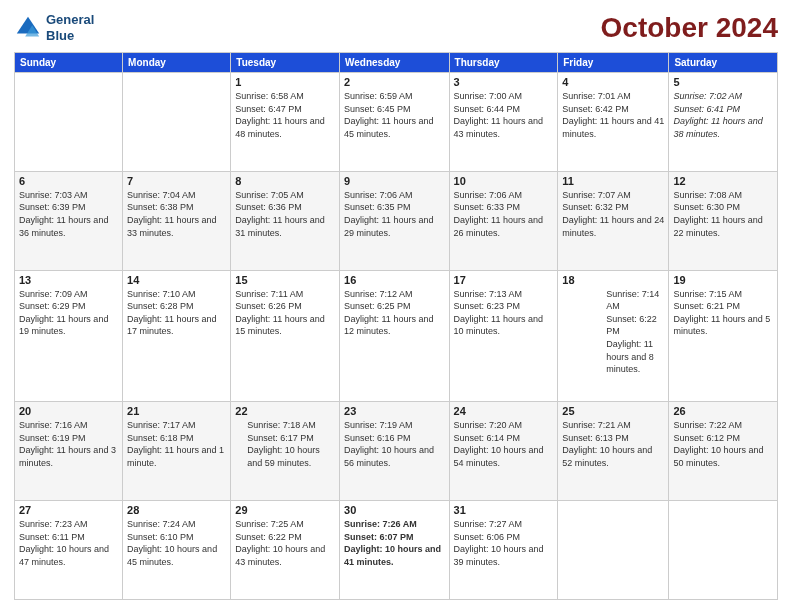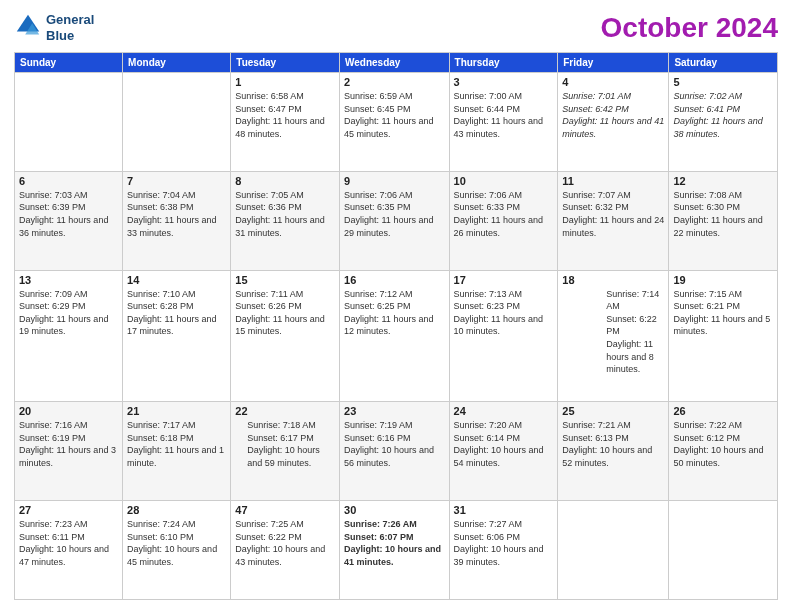--- a/index.html
+++ b/index.html
@@ -18,39 +18,40 @@
       flex-direction: column;
     }
     .header {
       display: flex;
       justify-content: space-between;
       align-items: flex-start;
       margin-bottom: 8px;
     }
     .logo {
       display: flex;
+      align-items: center;
       gap: 4px;
     }
     .logo-text {
       font-size: 13px;
       font-weight: bold;
       color: #1a4a7a;
       line-height: 1.2;
     }
     .logo-icon {
       width: 28px;
       height: 28px;
     }
     .title-block {
       text-align: right;
     }
     .month-title {
       font-size: 28px;
       font-weight: bold;
-      color: #a21caf;
+      color: #7f1d1d;
     }
     .location {
       font-size: 13px;
       color: #444;
     }
     .calendar {
       flex: 1;
       border-collapse: collapse;
       width: 100%;
       font-size: 9.5px;
@@ -137,21 +138,21 @@
 Daylight: 11 hours and 45 minutes.</div>
           </td>
           <td>
             <div class="day-num">3</div>
             <div class="day-info" style="white-space: pre-line;">Sunrise: 7:00 AM
 Sunset: 6:44 PM
 Daylight: 11 hours and 43 minutes.</div>
           </td>
           <td>
             <div class="day-num">4</div>
-            <div class="day-info" style="white-space: pre-line; font-style: italic;">Sunrise: 7:01 AM
+            <div class="day-info" style="white-space: pre-line;">Sunrise: 7:01 AM
 Sunset: 6:42 PM
 Daylight: 11 hours and 41 minutes.</div>
           </td>
           <td>
             <div class="day-num">5</div>
             <div class="day-info" style="white-space: pre-line; font-style: italic;">Sunrise: 7:02 AM
 Sunset: 6:41 PM
 Daylight: 11 hours and 38 minutes.</div>
           </td>
         </tr>
@@ -294,21 +295,21 @@
 Sunset: 6:11 PM
 Daylight: 10 hours and 47 minutes.</div>
           </td>
           <td>
             <div class="day-num">28</div>
             <div class="day-info" style="white-space: pre-line;">Sunrise: 7:24 AM
 Sunset: 6:10 PM
 Daylight: 10 hours and 45 minutes.</div>
           </td>
           <td>
-            <div class="day-num">47</div>
+            <div class="day-num">29</div>
             <div class="day-info" style="white-space: pre-line;">Sunrise: 7:25 AM
 Sunset: 6:22 PM
 Daylight: 10 hours and 43 minutes.</div>
           </td>
           <td>
             <div class="day-num">30</div>
             <div class="day-info" style="white-space: pre-line; font-weight: bold;">Sunrise: 7:26 AM
 Sunset: 6:07 PM
 Daylight: 10 hours and 41 minutes.</div>
           </td>

